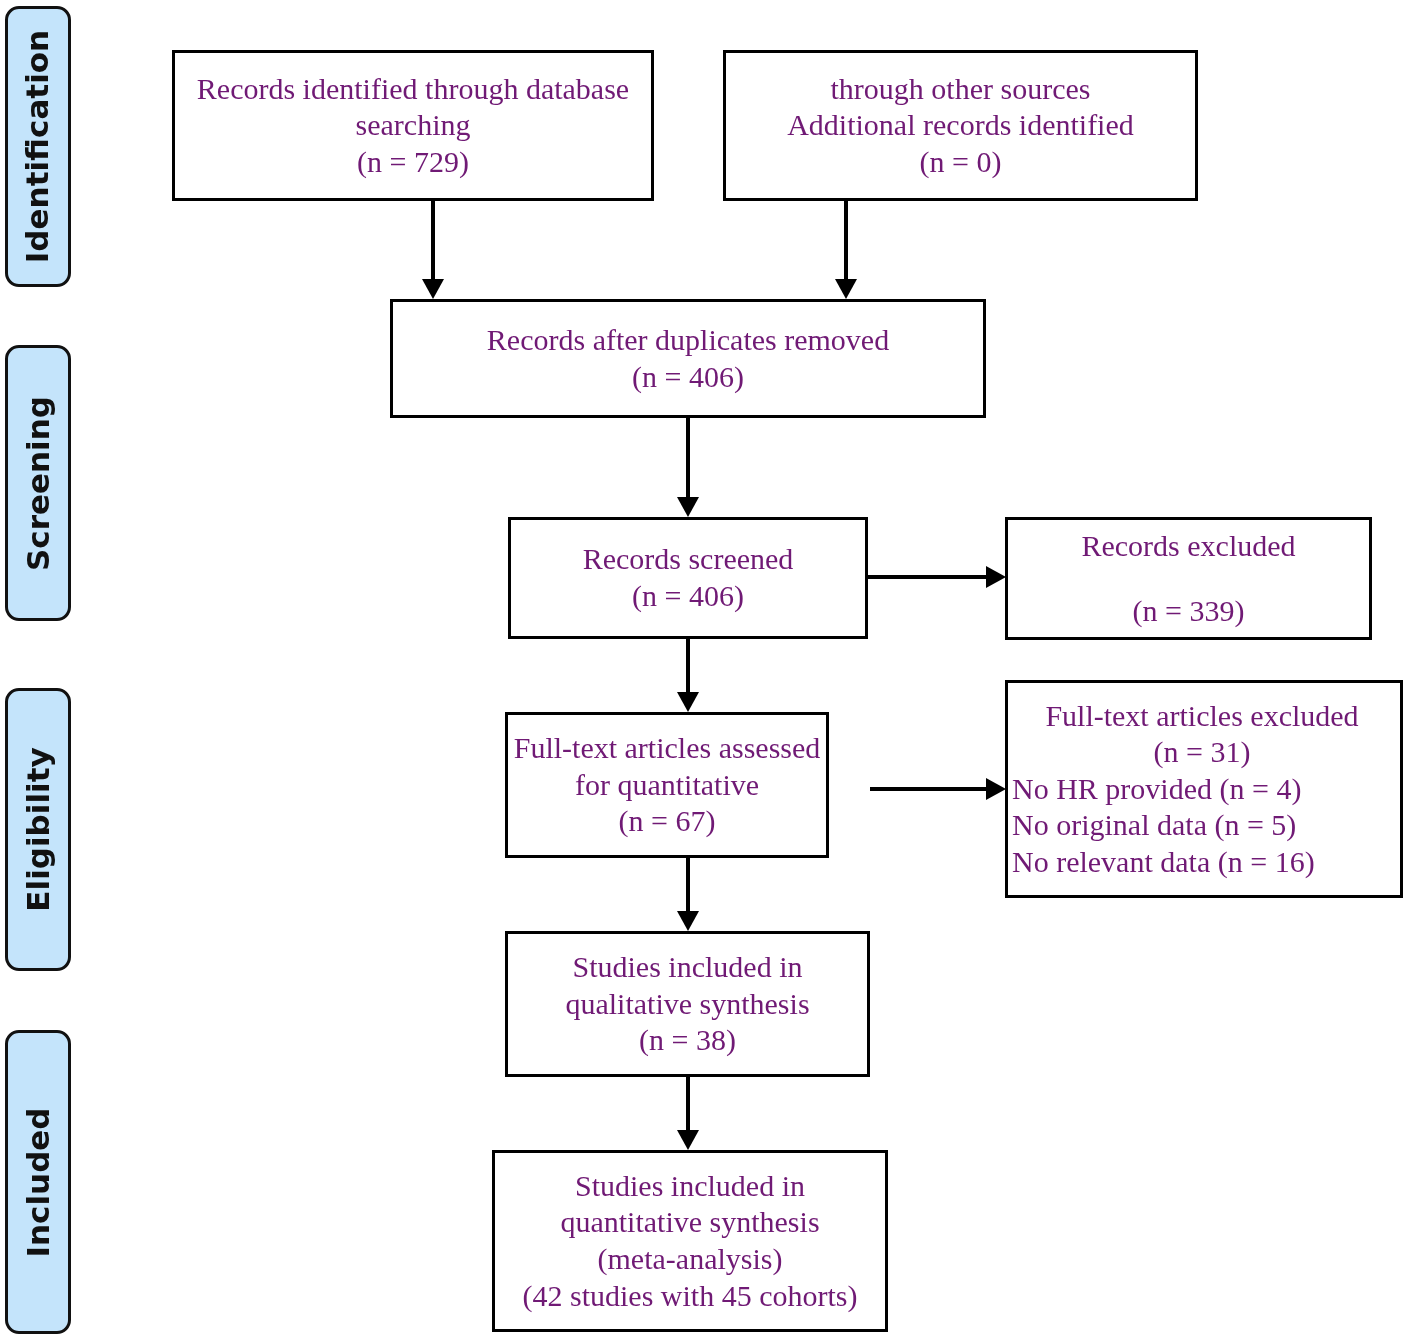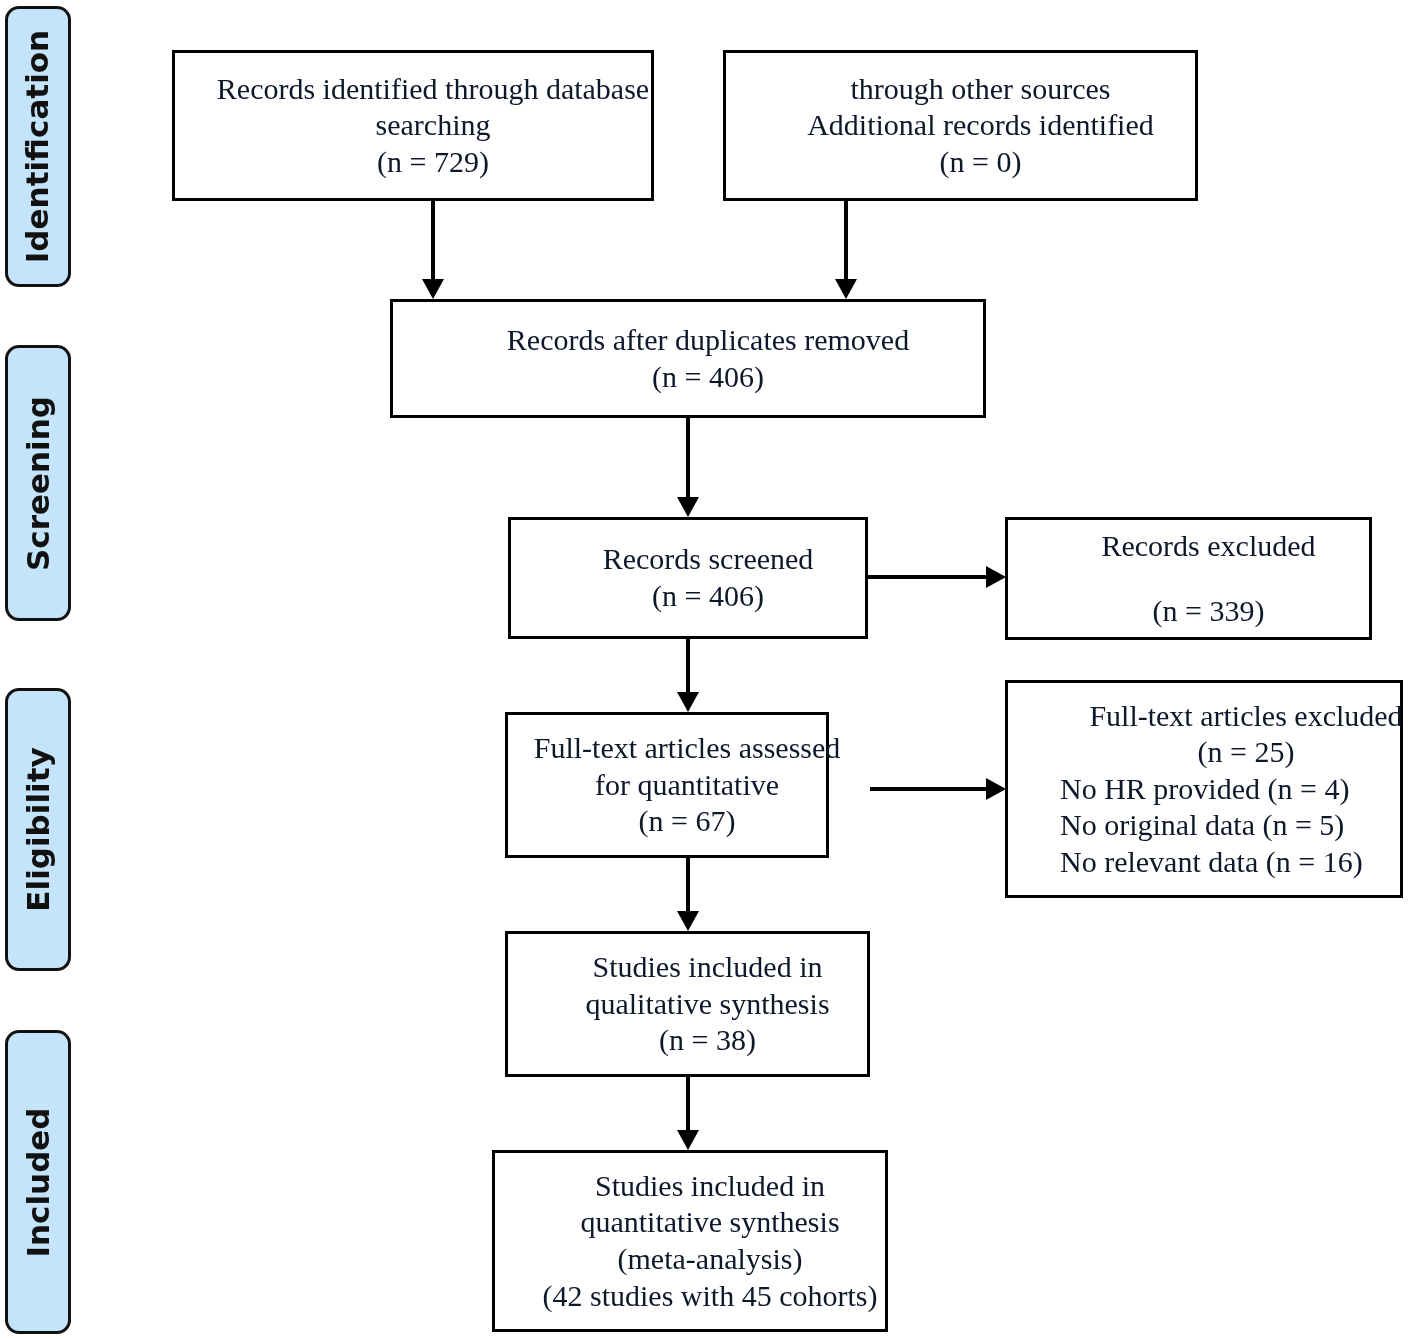--- a/index.html
+++ b/index.html
@@ -49,28 +49,27 @@
     display: flex;
     flex-direction: column;
     align-items: center;
     justify-content: center;
     padding: 4px 8px;
   }
   .flow-box .line {
     font-family: "Liberation Serif", serif;
     font-size: 30px;
     line-height: 1.22;
-    color: #0f172a;
+    color: #701a75;
     text-align: center;
     white-space: nowrap;
-    margin-left: 40px;
   }
   .flow-box.align-left {
     align-items: flex-start;
-    padding-left: 12px;
+    padding-left: 4px;
   }
   .flow-box.align-left .line {
     text-align: left;
   }
   .flow-box.align-left .line.centered {
     text-align: center;
     width: 100%;
   }
 
   
@@ -165,21 +164,21 @@
   <div class="arrow-down" style="left:677px; top:692px;"></div>
 
   <div class="flow-box" style="left:505px; top:712px; width:324px; height:146px;">
     <div class="line">Full-text articles assessed</div>
     <div class="line">for quantitative</div>
     <div class="line">(n = 67)</div>
   </div>
 
   <div class="flow-box align-left" style="left:1005px; top:680px; width:398px; height:218px;">
     <div class="line centered">Full-text articles excluded</div>
-    <div class="line centered">(n = 25)</div>
+    <div class="line centered">(n = 31)</div>
     <div class="line">No HR provided (n = 4)</div>
     <div class="line">No original data (n = 5)</div>
     <div class="line">No relevant data (n = 16)</div>
   </div>
 
   <div class="conn-h" style="left:870px; top:787px; width:119px;"></div>
   <div class="arrow-right" style="left:986px; top:778px;"></div>
 
   <div class="conn-v" style="left:686px; top:858px; height:56px;"></div>
   <div class="arrow-down" style="left:677px; top:911px;"></div>

